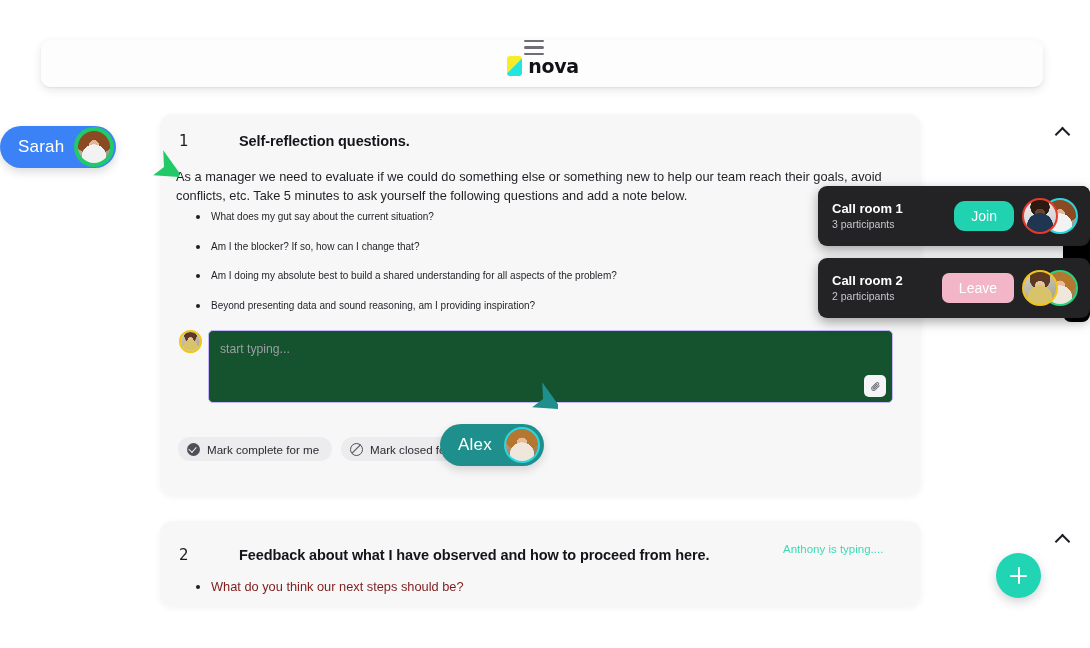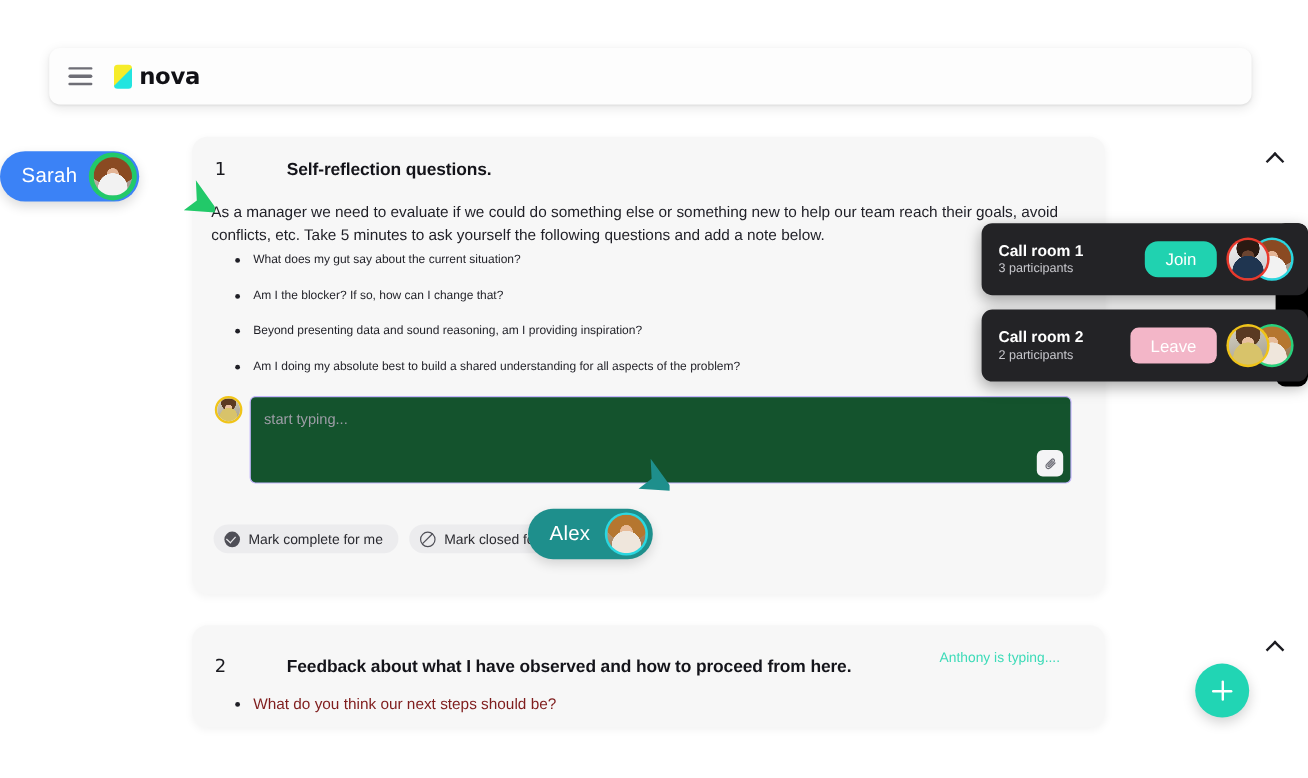--- a/index.html
+++ b/index.html
@@ -25,20 +25,21 @@
     left: 41px;
     top: 40px;
     width: 1002px;
     height: 47px;
     background: #fdfdfd;
     border-radius: 9px;
     box-shadow: 0 3px 10px rgba(0,0,0,0.10), 0 1px 2px rgba(0,0,0,0.06);
     display: flex;
     align-items: center;
     padding: 0 14px 0 16px;
+    flex-direction: column;
   }
 
   .hamburger {
     width: 20px; height: 15px;
     display: flex; flex-direction: column; justify-content: space-between;
     cursor: pointer;
     margin-right: 18px;
   }
   .hamburger span {
     display: block; height: 2.2px; width: 100%;
@@ -447,22 +448,22 @@
       <div class="sec-title">Self-reflection questions.</div>
     </div>
   </div>
   <div class="chevron-up" id="chev1"></div>
 
   <div class="body-text">As a manager we need to evaluate if we could do something else or something new to help our team reach their goals, avoid conflicts, etc. Take 5 minutes to ask yourself the following questions and add a note below.</div>
 
   <ul class="q-list">
     <li>What does my gut say about the current situation?</li>
     <li>Am I the blocker? If so, how can I change that?</li>
+    <li>Am I doing my absolute best to build a shared understanding for all aspects of the problem?</li>
     <li>Beyond presenting data and sound reasoning, am I providing inspiration?</li>
-    <li>Am I doing my absolute best to build a shared understanding for all aspects of the problem?</li>
   </ul>
 
   <div class="note-avatar">
     <div class="face-d"></div>
   </div>
 
   <div class="note-box">
     <div class="note-placeholder">start typing...</div>
     <div class="clip-btn">
       <svg viewBox="0 0 24 24" fill="none" stroke="#6f6f78" stroke-width="2.2" stroke-linecap="round">

